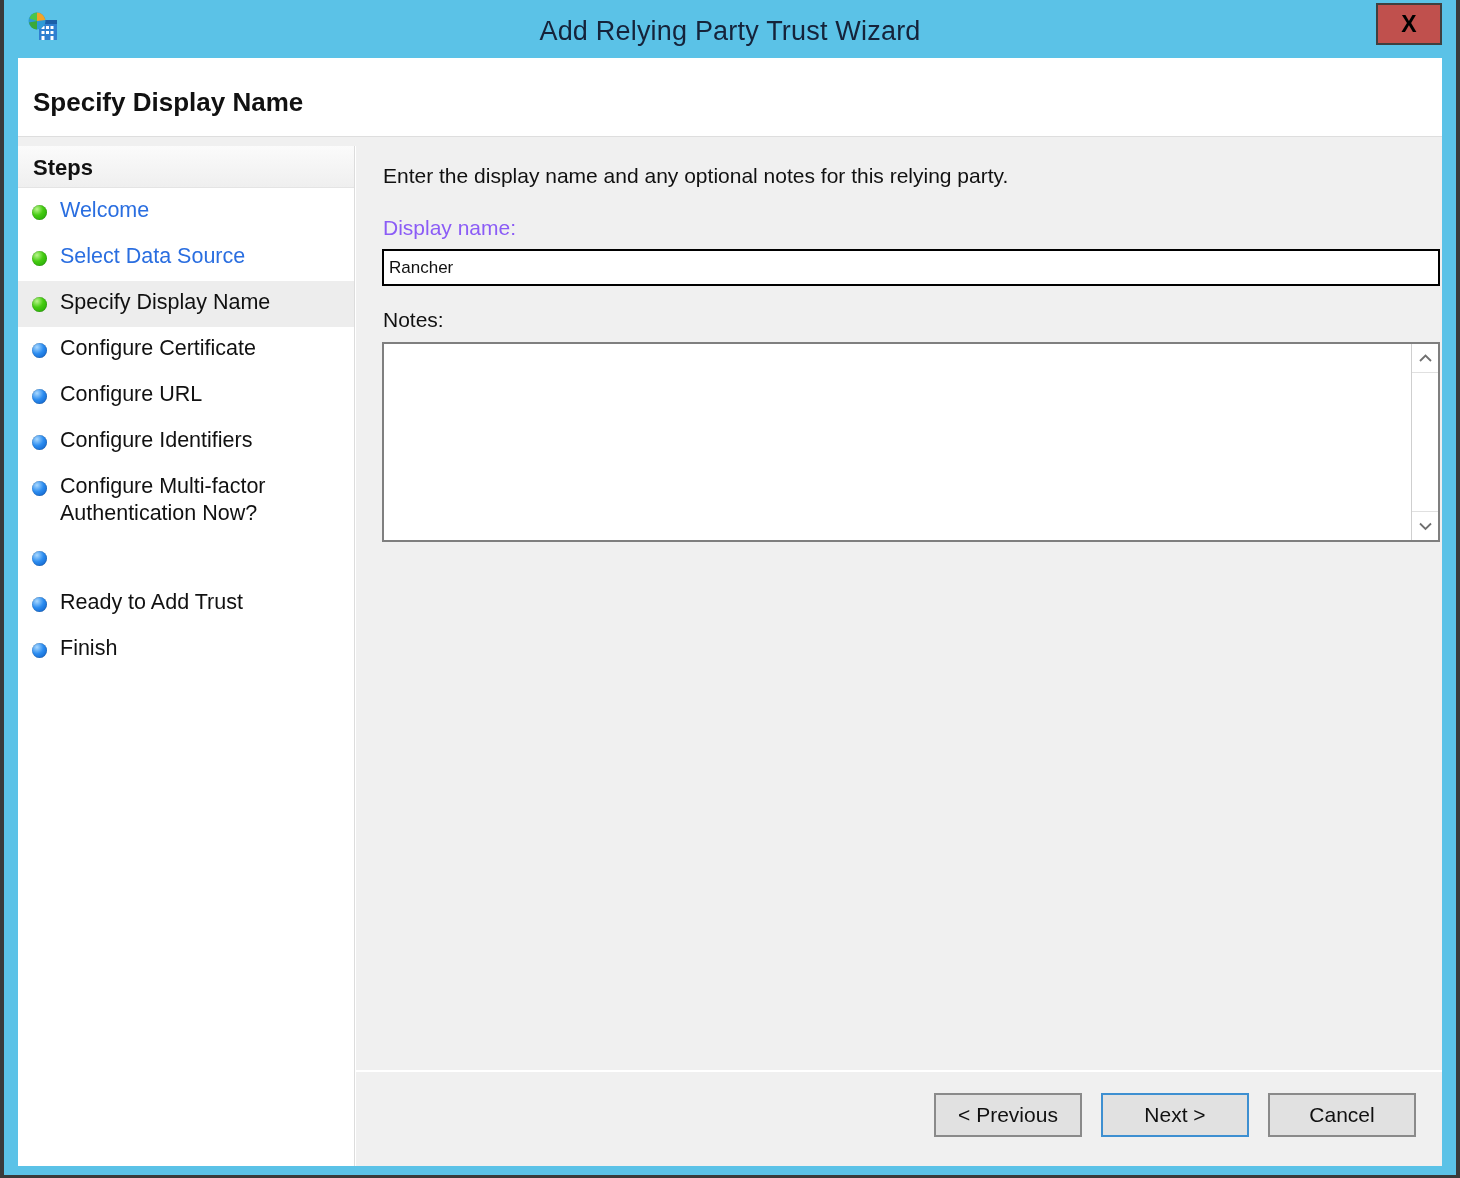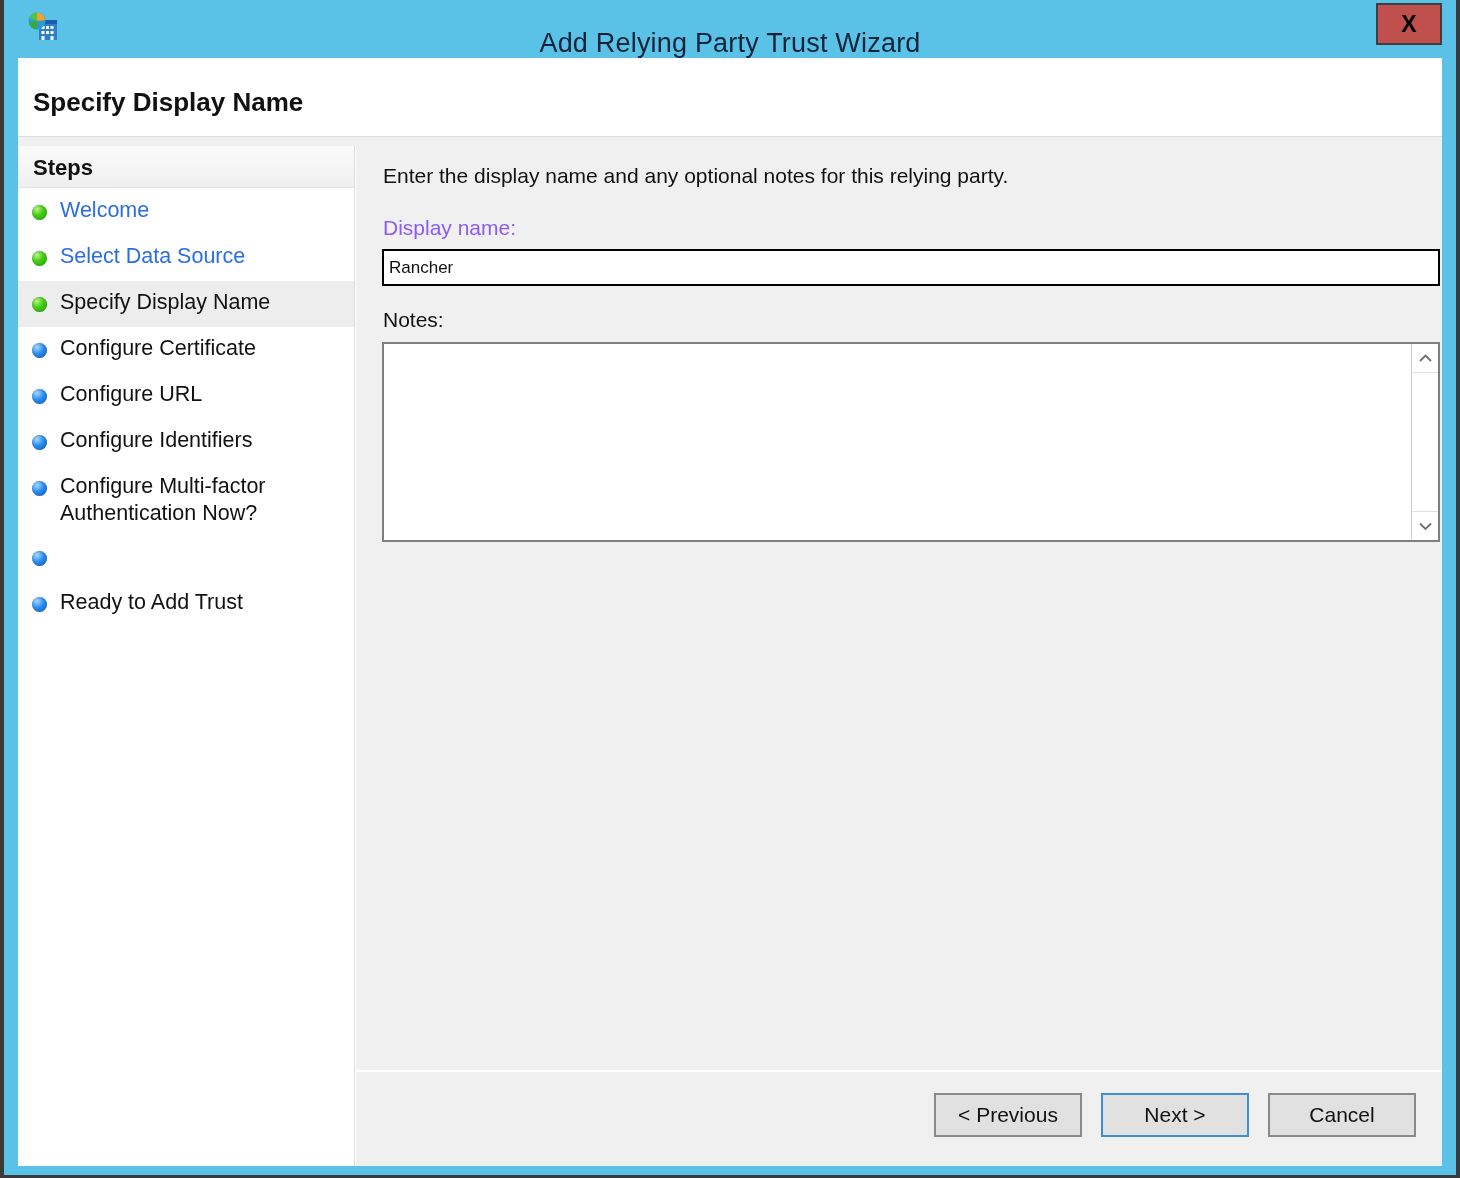--- a/index.html
+++ b/index.html
@@ -21,21 +21,21 @@
   
   #titlebar {
     position: absolute; left: 0; top: 0; width: 100%; height: 62px;
     background: #5bc2e7;
   }
   #app-icon {
     position: absolute; left: 22px; top: 11px;
     width: 34px; height: 34px;
   }
   #window-title {
-    position: absolute; left: 0; top: 12px; width: 100%; height: 62px;
+    position: absolute; left: 0; top: 0; width: 100%; height: 62px;
     line-height: 62px; text-align: center;
     font-size: 27px; color: #15233a; font-weight: 400;
     letter-spacing: .2px;
   }
   #close-button {
     position: absolute; right: 14px; top: 3px;
     width: 66px; height: 42px;
     background: #c0504d;
     border: 2px solid #3f3f3f;
     color: #000; font-size: 23px; font-weight: bold;
@@ -273,20 +273,24 @@
 
           <div class="step-item">
             <span class="step-bullet pending"></span>
           </div>
 
           <div class="step-item">
             <span class="step-bullet pending"></span>
             <span class="step-label">Ready to Add Trust</span>
           </div>
 
+          <div class="step-item">
+            <span class="step-bullet pending"></span>
+            <span class="step-label">Finish</span>
+          </div>
 
         </div>
       </div>
 
       <div id="main-panel">
         <div id="intro-text">Enter the display name and any optional notes for this relying party.</div>
 
         <div id="display-name-label">Display name:</div>
         <input id="display-name-input" type="text" value="Rancher" style="">
 

